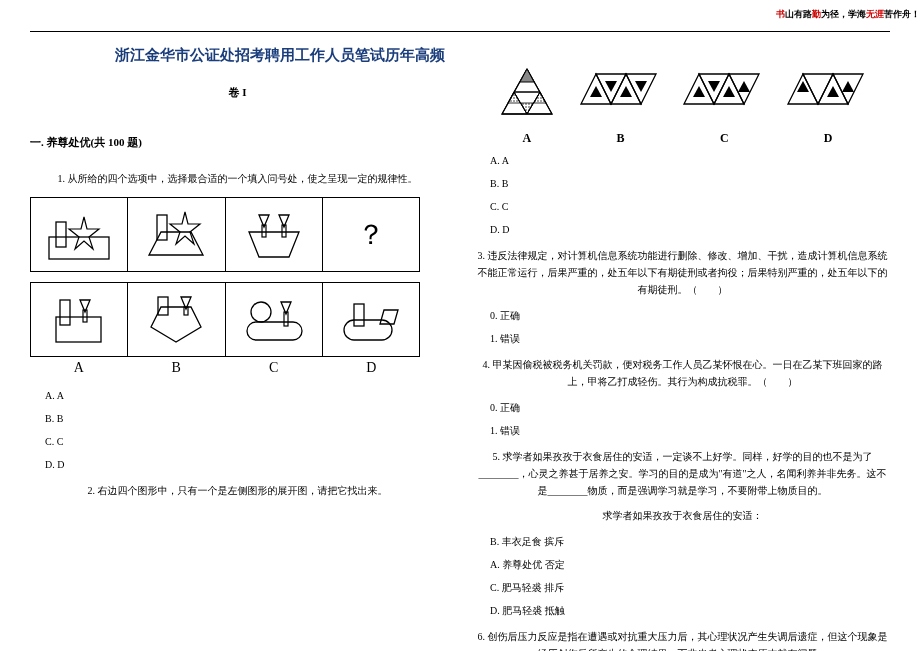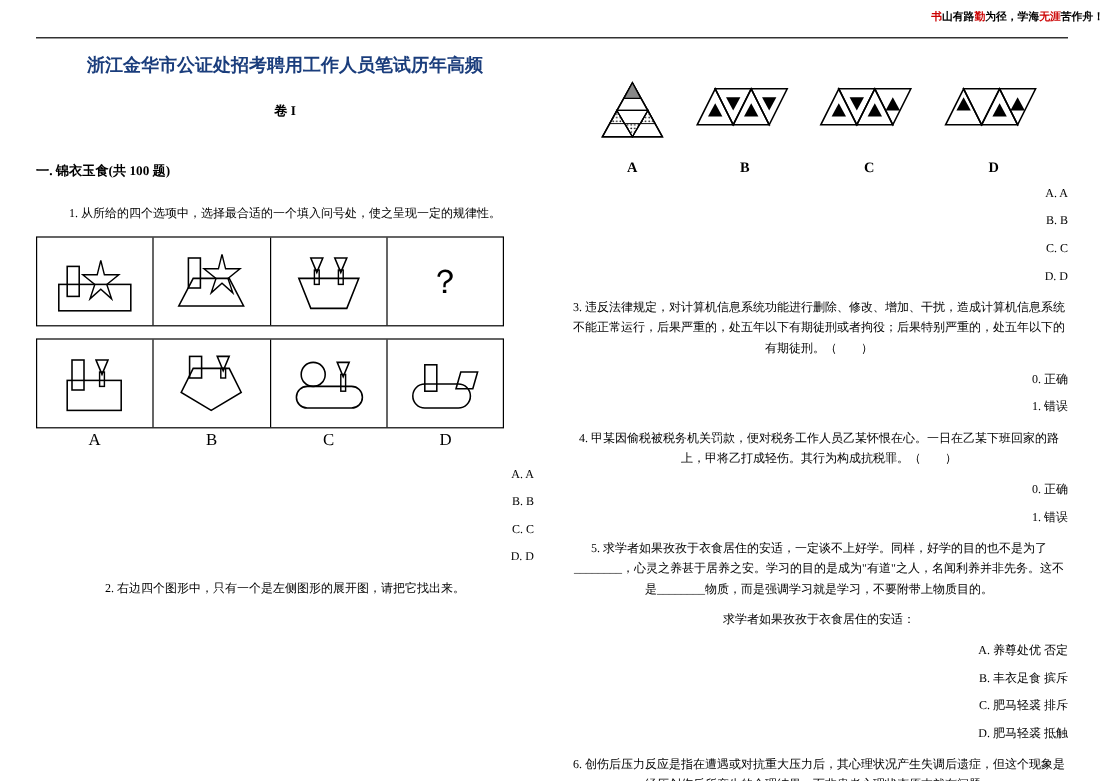--- a/index.html
+++ b/index.html
@@ -37,21 +37,21 @@
       padding-right: 15px;
     }
     .right-col {
       width: 430px;
       padding-left: 15px;
     }
     .title {
       color: #1a3d7c;
       font-weight: bold;
       font-size: 15px;
-      text-align: center;
+      text-align: right;
       font-family: "KaiTi", "STKaiti", serif;
       line-height: 1.8;
       margin: 8px 0;
     }
     .volume {
       text-align: center;
       font-weight: bold;
       margin: 16px 0 35px;
       font-size: 11px;
     }
@@ -61,21 +61,20 @@
       font-size: 11px;
     }
     .question {
       margin: 8px 0;
       line-height: 1.7;
       text-align: center;
     }
     .option {
       margin: 4px 0 4px 15px;
       line-height: 1.9;
-      text-align: right;
     }
     .figure-grid {
       margin: 10px 0;
     }
     .figure-row {
       display: flex;
       border: 1px solid #000;
       width: 390px;
       height: 75px;
     }
@@ -128,21 +127,21 @@
   <span class="red">书</span><span>山有路</span><span class="red">勤</span><span>为径，学海</span><span class="red">无涯</span><span>苦作舟！</span>
 </div>
 <div class="divider"></div>
 
 <div class="columns">
   <div class="left-col">
     <div class="title">
       <div>浙江金华市公证处招考聘用工作人员笔试历年高频</div>
     </div>
     <div class="volume">卷 I</div>
-    <div class="section-header">一. 锦衣玉食(共 100 题)</div>
+    <div class="section-header">一. 养尊处优(共 100 题)</div>
 
     <div class="question">1. 从所给的四个选项中，选择最合适的一个填入问号处，使之呈现一定的规律性。</div>
 
     <div class="figure-grid">
       <div class="figure-row">
         <div class="figure-cell">
           <svg width="70" height="55" viewBox="0 0 70 55">
             <rect x="5" y="30" width="60" height="22" fill="none" stroke="#000" stroke-width="1.3"></rect>
             <rect x="12" y="15" width="10" height="25" fill="none" stroke="#000" stroke-width="1.3"></rect>
             <path d="M 40 10 L 43 22 L 55 22 L 45 30 L 49 42 L 40 34 L 31 42 L 35 30 L 25 22 L 37 22 Z" fill="none" stroke="#000" stroke-width="1.2"></path>
@@ -289,20 +288,20 @@
     <div class="question">3. 违反法律规定，对计算机信息系统功能进行删除、修改、增加、干扰，造成计算机信息系统不能正常运行，后果严重的，处五年以下有期徒刑或者拘役；后果特别严重的，处五年以下的有期徒刑。（　　）</div>
     <div class="option">0. 正确</div>
     <div class="option">1. 错误</div>
 
     <div class="question">4. 甲某因偷税被税务机关罚款，便对税务工作人员乙某怀恨在心。一日在乙某下班回家的路上，甲将乙打成轻伤。其行为构成抗税罪。（　　）</div>
     <div class="option">0. 正确</div>
     <div class="option">1. 错误</div>
 
     <div class="question">5. 求学者如果孜孜于衣食居住的安适，一定谈不上好学。同样，好学的目的也不是为了________，心灵之养甚于居养之安。学习的目的是成为"有道"之人，名闻利养并非先务。这不是________物质，而是强调学习就是学习，不要附带上物质目的。</div>
     <div class="question">求学者如果孜孜于衣食居住的安适：</div>
+    <div class="option">B. 丰衣足食  摈斥</div>
     <div class="option">A. 养尊处优  否定</div>
-    <div class="option">B. 丰衣足食  摈斥</div>
     <div class="option">C. 肥马轻裘  排斥</div>
     <div class="option">D. 肥马轻裘  抵触</div>
 
     <div class="question">6. 创伤后压力反应是指在遭遇或对抗重大压力后，其心理状况产生失调后遗症，但这个现象是经历创伤后所产生的合理结果，而非患者心理状态原本就有问题。</div>
   </div>
 </div>
 
 </body></html>

